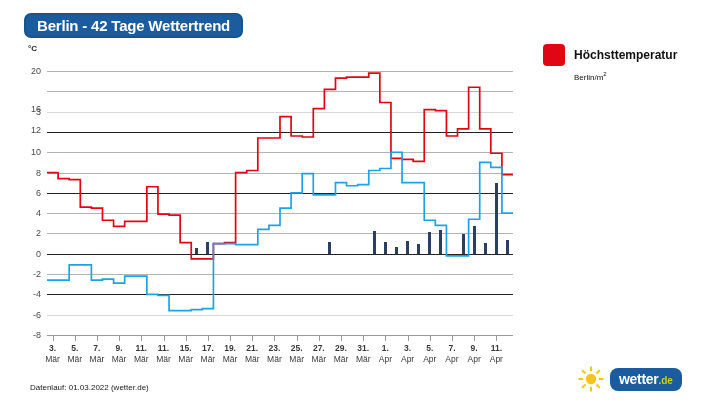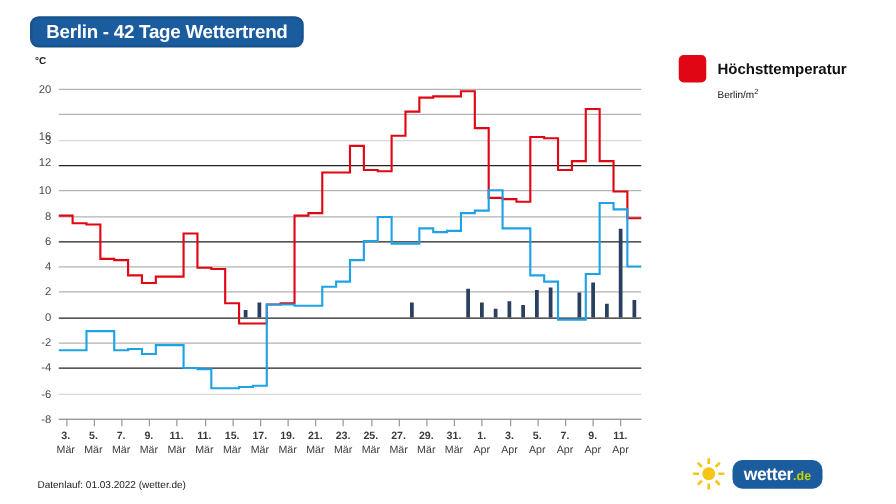--- a/index.html
+++ b/index.html
@@ -157,21 +157,21 @@
     position: absolute;
     left: 30px;
     top: 383px;
     font-size: 8px;
     color: #1a1a1a;
   }
 
   
   #logo {
     position: absolute;
-    left: 552px;
+    left: 576px;
     top: 364px;
     display: flex;
     align-items: center;
   }
   #logo-pill {
     background: #1b5c9e;
     border-radius: 8px;
     padding: 3px 9px 4px 9px;
     display: flex;
     align-items: baseline;

